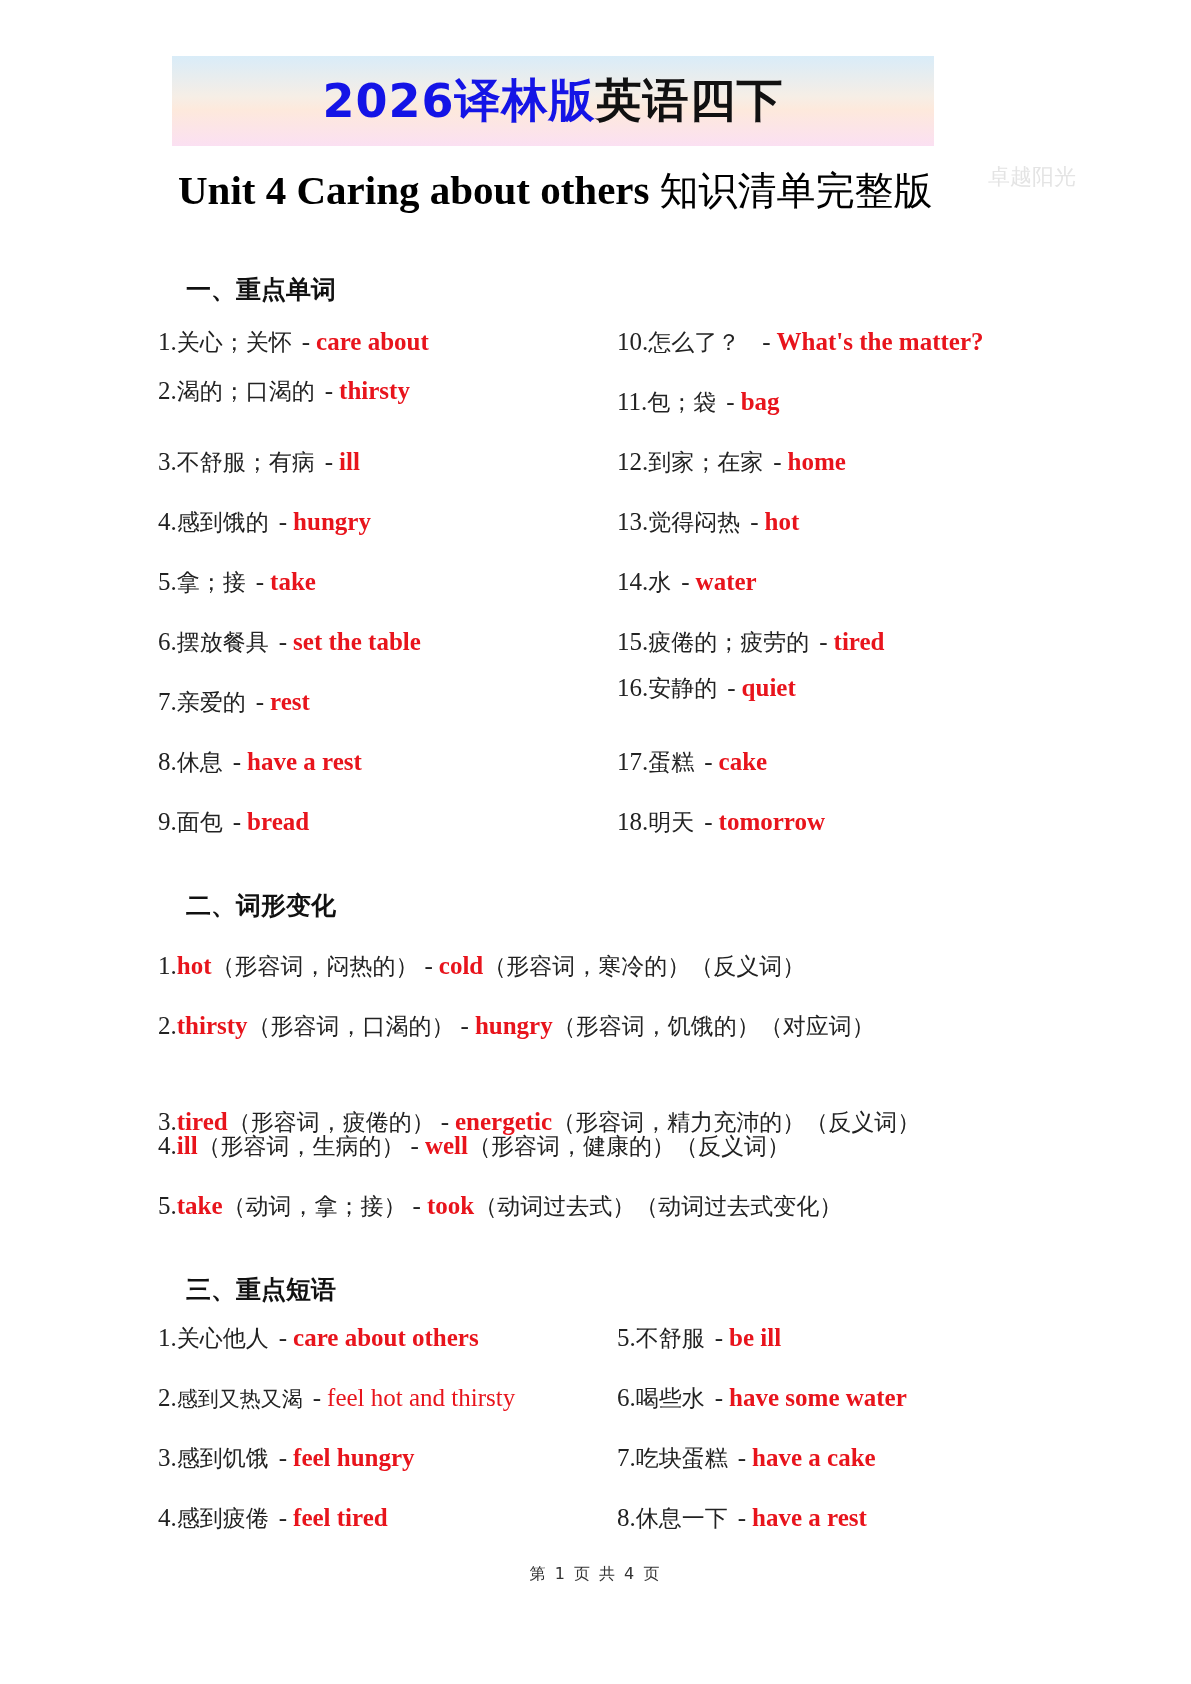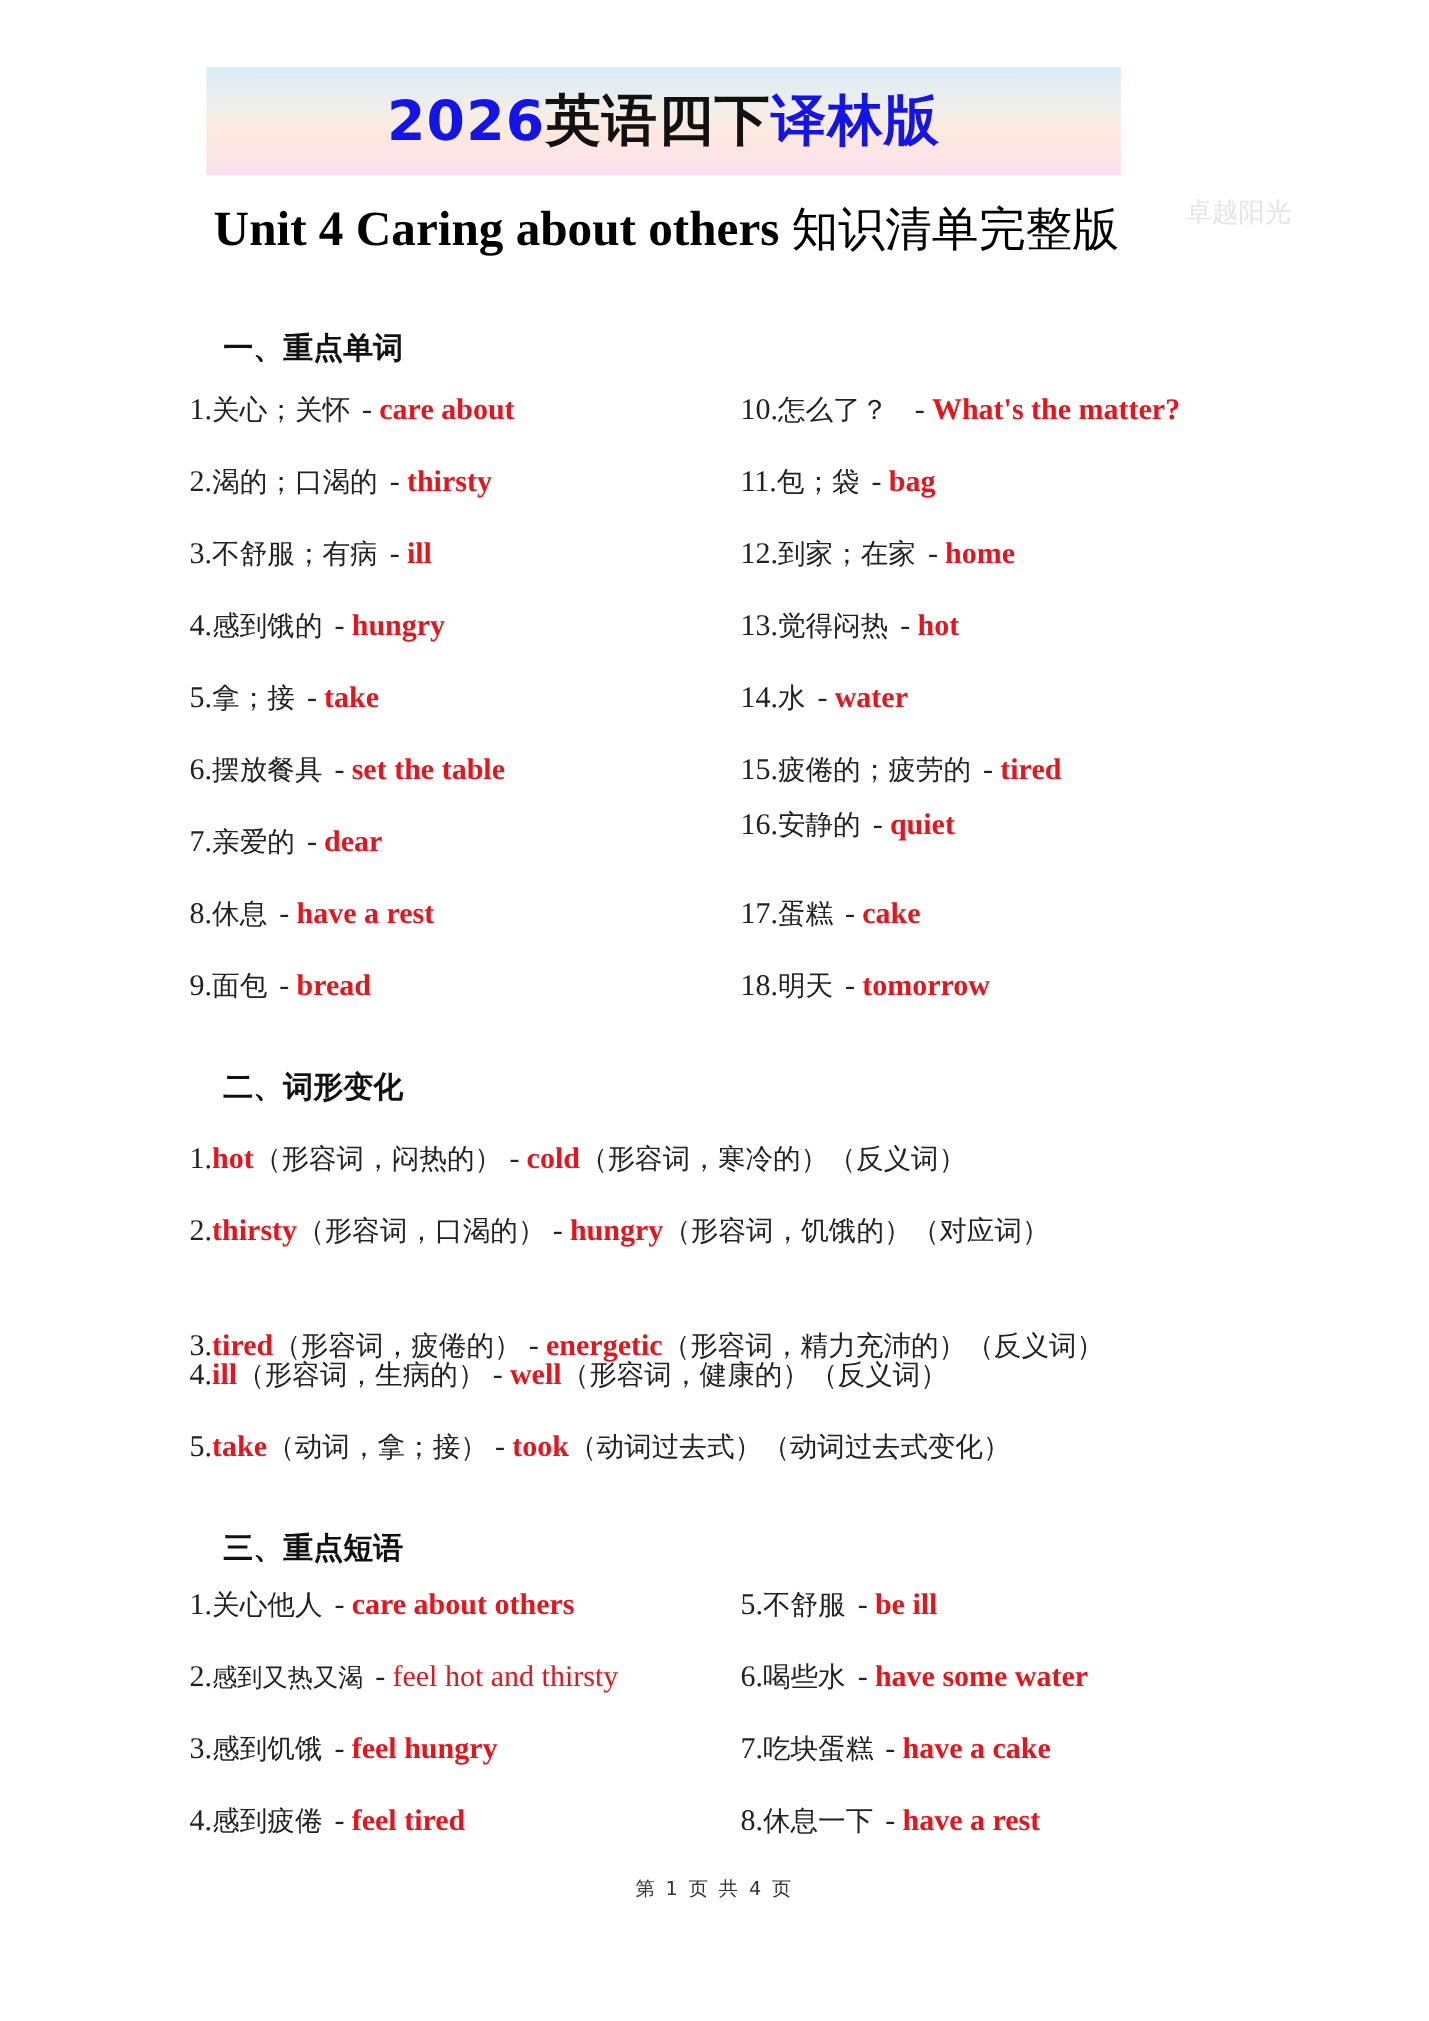--- a/index.html
+++ b/index.html
@@ -45,41 +45,41 @@
   .footer {
     position: absolute; left: 0; width: 1191px; top: 1564px; text-align: center;
     font-size: 16px; color: #333; font-family: "DejaVu Sans", sans-serif; letter-spacing: 2px;
   }
 </style>
 </head>
 <body>
 
 <div class="banner">
   <span style="color:#1414e6">2026 </span>
+    <span style="color:#1414e6">译林版</span>
     <span style="color:#111">英语四下</span>
-    <span style="color:#1414e6">译林版</span>
 </div>
 
 <div class="subtitle">
   <span>Unit 4 Caring about others</span><span class="cn">知识清单完整版</span>
 </div>
 <div class="watermark">卓越阳光</div>
 
 <div class="section-title" style="top:273px">一、重点单词</div>
 
 <div id="s1-left"></div>
 <div id="s1-right"></div>
 
 <div class="row" style="left:158px;top:325px"><span class="num">1.</span><span class="cn">关心；关怀</span><span class="dash">-</span><span class="en">care about</span></div>
-<div class="row" style="left:158px;top:385px"><span class="num">2.</span><span class="cn">渴的；口渴的</span><span class="dash">-</span><span class="en">thirsty</span></div>
+<div class="row" style="left:158px;top:374px"><span class="num">2.</span><span class="cn">渴的；口渴的</span><span class="dash">-</span><span class="en">thirsty</span></div>
 <div class="row" style="left:158px;top:445px"><span class="num">3.</span><span class="cn">不舒服；有病</span><span class="dash">-</span><span class="en">ill</span></div>
 <div class="row" style="left:158px;top:505px"><span class="num">4.</span><span class="cn">感到饿的</span><span class="dash">-</span><span class="en">hungry</span></div>
 <div class="row" style="left:158px;top:565px"><span class="num">5.</span><span class="cn">拿；接</span><span class="dash">-</span><span class="en">take</span></div>
 <div class="row" style="left:158px;top:625px"><span class="num">6.</span><span class="cn">摆放餐具</span><span class="dash">-</span><span class="en">set the table</span></div>
-<div class="row" style="left:158px;top:685px"><span class="num">7.</span><span class="cn">亲爱的</span><span class="dash">-</span><span class="en">dear</span></div>
+<div class="row" style="left:158px;top:685px"><span class="num">7.</span><span class="cn">亲爱的</span><span class="dash">-</span><span class="en">rest</span></div>
 <div class="row" style="left:158px;top:745px"><span class="num">8.</span><span class="cn">休息</span><span class="dash">-</span><span class="en">have a rest</span></div>
 <div class="row" style="left:158px;top:805px"><span class="num">9.</span><span class="cn">面包</span><span class="dash">-</span><span class="en">bread</span></div>
 
 <div class="row" style="left:617px;top:325px"><span class="num">10.</span><span class="cn">怎么了？</span><span class="dash" style="margin-left:22px">-</span><span class="en">What's the matter?</span></div>
 <div class="row" style="left:617px;top:385px"><span class="num">11.</span><span class="cn">包；袋</span><span class="dash">-</span><span class="en">bag</span></div>
 <div class="row" style="left:617px;top:445px"><span class="num">12.</span><span class="cn">到家；在家</span><span class="dash">-</span><span class="en">home</span></div>
 <div class="row" style="left:617px;top:505px"><span class="num">13.</span><span class="cn">觉得闷热</span><span class="dash">-</span><span class="en">hot</span></div>
 <div class="row" style="left:617px;top:565px"><span class="num">14.</span><span class="cn">水</span><span class="dash">-</span><span class="en">water</span></div>
 <div class="row" style="left:617px;top:625px"><span class="num">15.</span><span class="cn">疲倦的；疲劳的</span><span class="dash">-</span><span class="en">tired</span></div>
 <div class="row" style="left:617px;top:671px"><span class="num">16.</span><span class="cn">安静的</span><span class="dash">-</span><span class="en">quiet</span></div>

